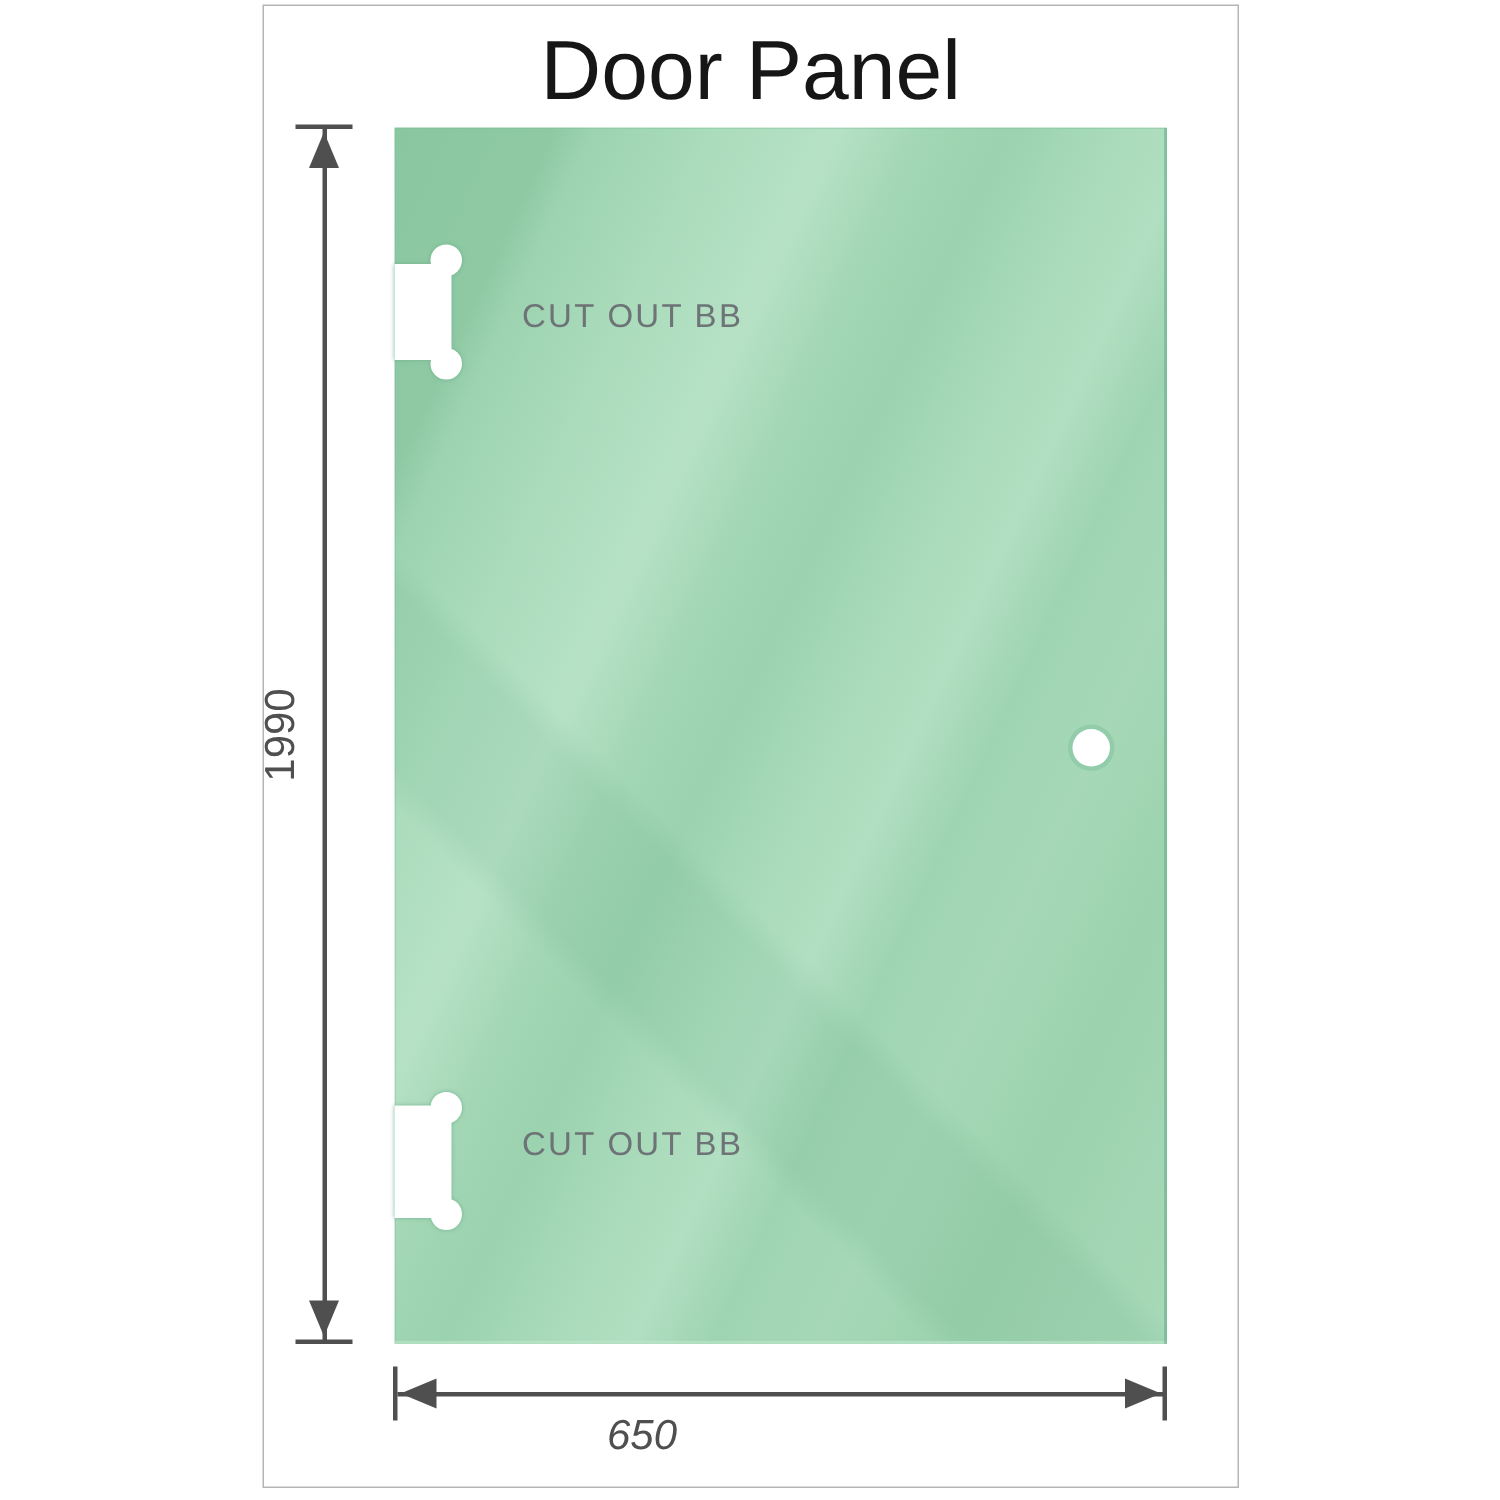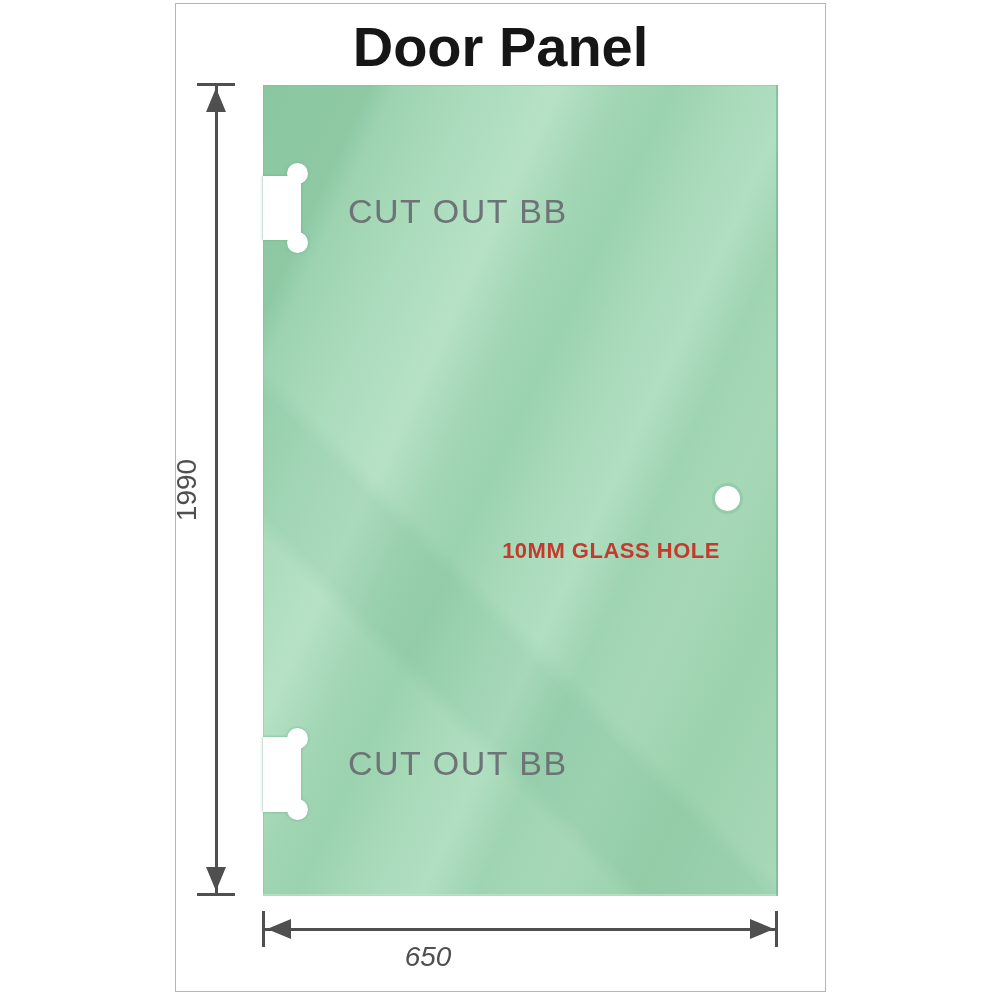--- a/index.html
+++ b/index.html
@@ -25,21 +25,21 @@
     box-sizing: border-box;
     background: #ffffff;
   }
 
   
   .title {
     left: 175px; top: 14px;
     width: 651px;
     text-align: center;
     font-size: 56px;
-    font-weight: bold;
+    font-weight: normal;
     color: #161616;
     letter-spacing: 0px;
   }
 
   
   .panel {
     left: 263px; top: 85px;
     width: 515px; height: 811px;
     background:
       linear-gradient(45deg,
@@ -92,21 +92,21 @@
     background: #ffffff;
   }
   .cutout.top    .lobe-a { top: 0px; }
   .cutout.top    .lobe-b { top: 69px; }
   .cutout.bottom .lobe-a { top: 0px; }
   .cutout.bottom .lobe-b { top: 71px; }
 
   
   .cutout-label {
     transform: translateY(-50%);
-    font-size: 34px;
+    font-size: 22px;
     letter-spacing: 1.5px;
     color: #6d7376;
     white-space: nowrap;
   }
   .cutout-label.top    { left: 348px; top: 211px; }
   .cutout-label.bottom { left: 348px; top: 763px; }
 
   
   .hole {
     left: 715px; top: 486px;
@@ -195,21 +195,20 @@
   <div class="abs cutout bottom">
     <div class="cut-body"></div>
     <div class="cut-lobe lobe-a"></div>
     <div class="cut-lobe lobe-b"></div>
   </div>
 
   <div class="abs cutout-label top">CUT OUT BB</div>
   <div class="abs cutout-label bottom">CUT OUT BB</div>
 
   <div class="abs hole"></div>
-  <div class="abs hole-label">10MM GLASS HOLE</div>
 
   <div class="abs dim v-line"></div>
   <div class="abs dim v-cap-top"></div>
   <div class="abs dim v-cap-bot"></div>
   <div class="abs tri arrow-up"></div>
   <div class="abs tri arrow-down"></div>
   <div class="abs dim-label v-label">1990</div>
 
   <div class="abs dim h-line"></div>
   <div class="abs dim h-cap-left"></div>

